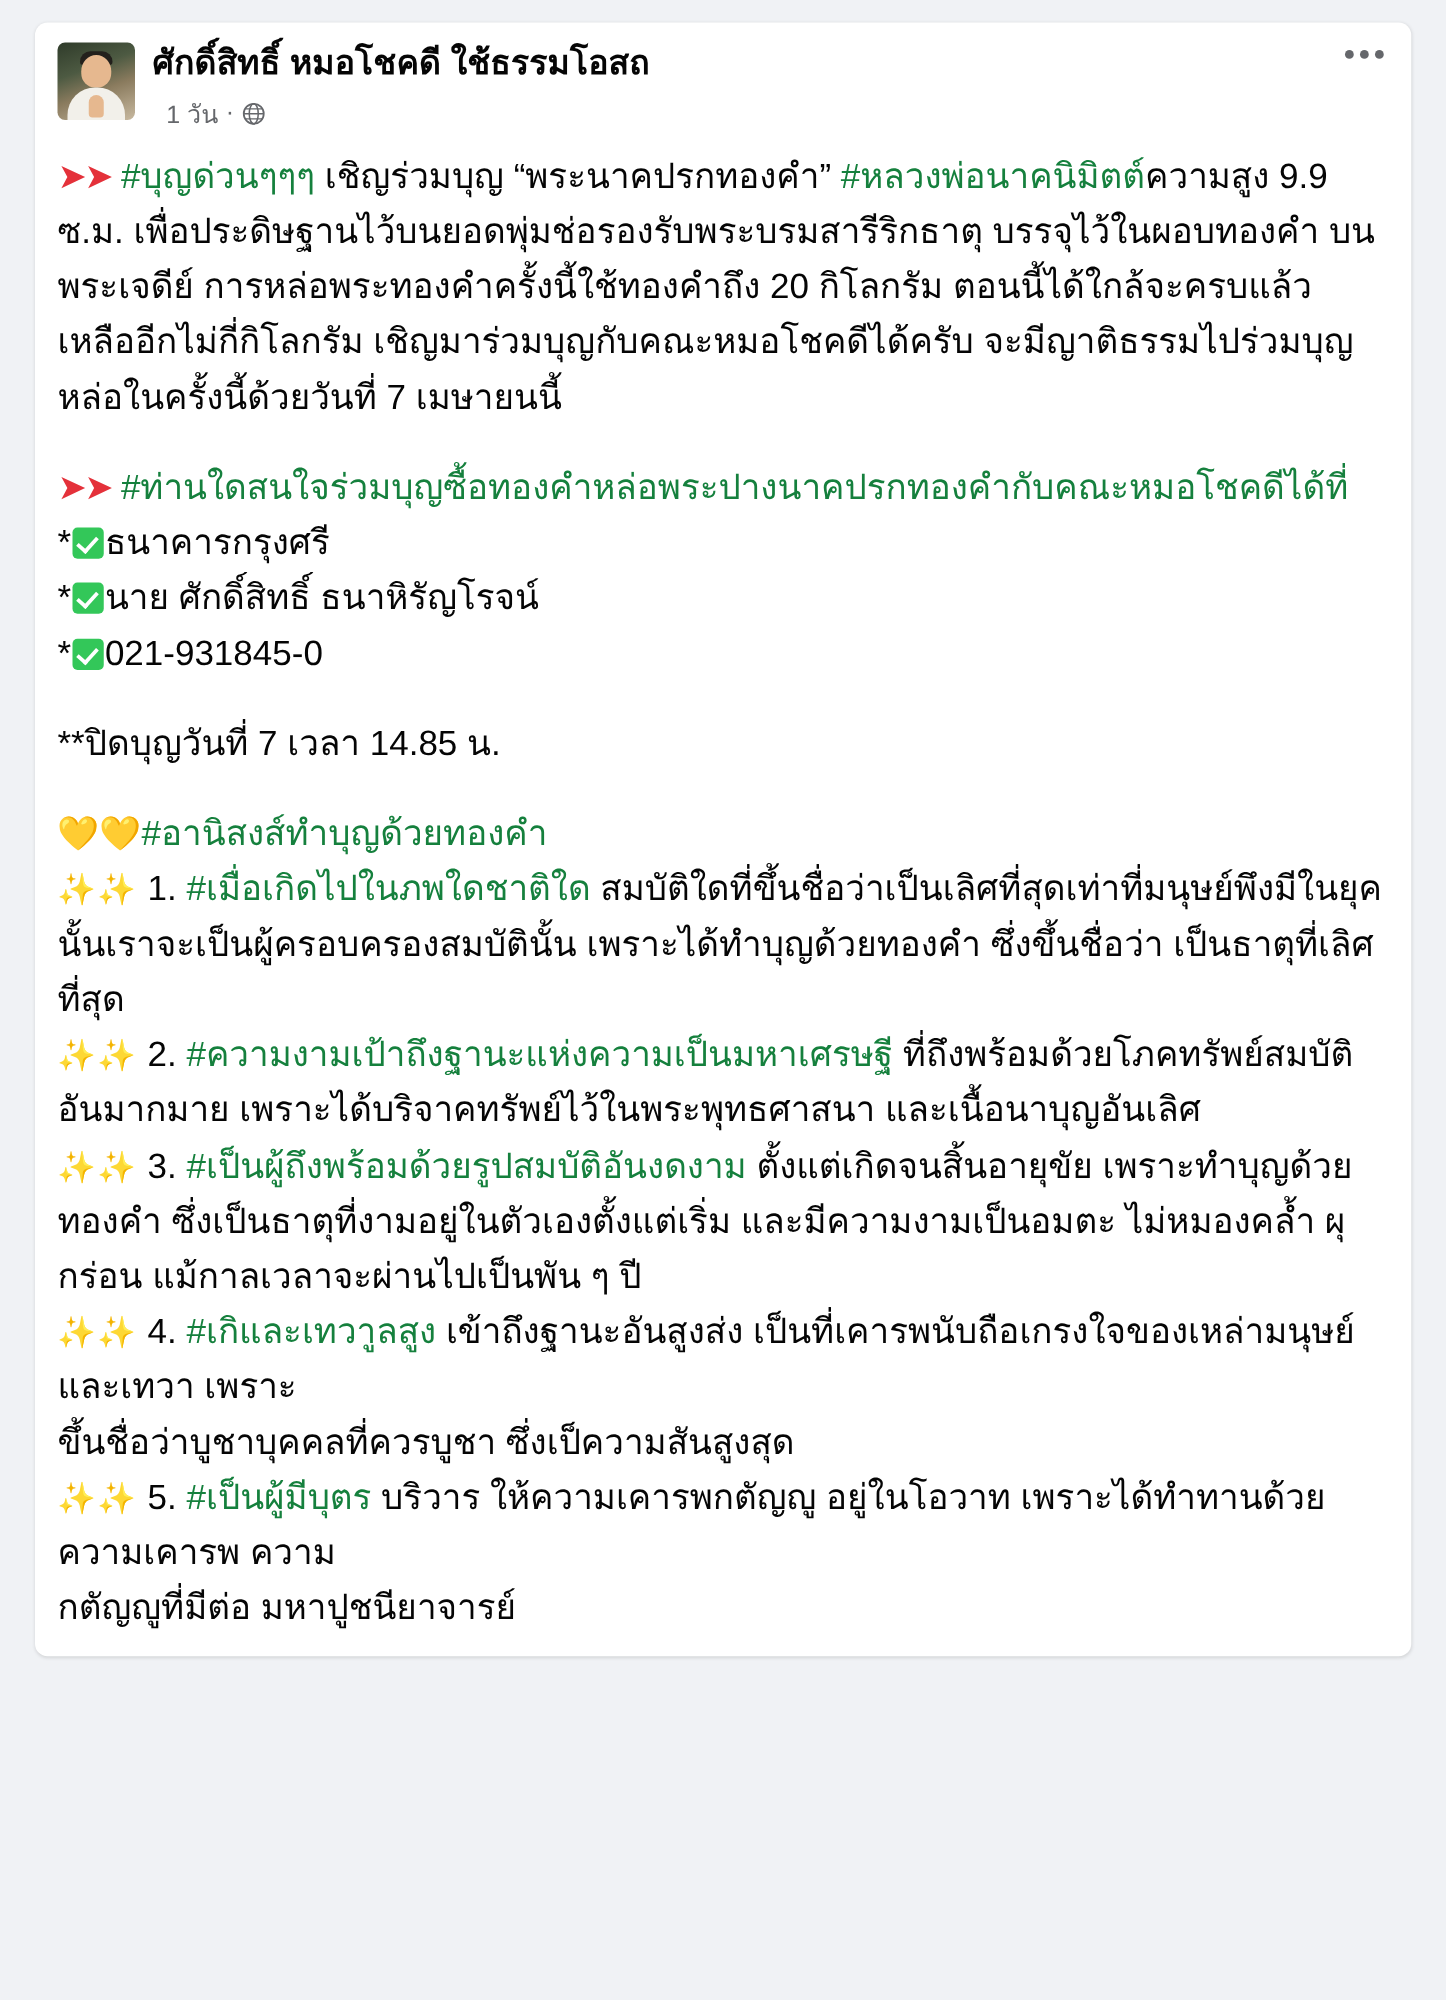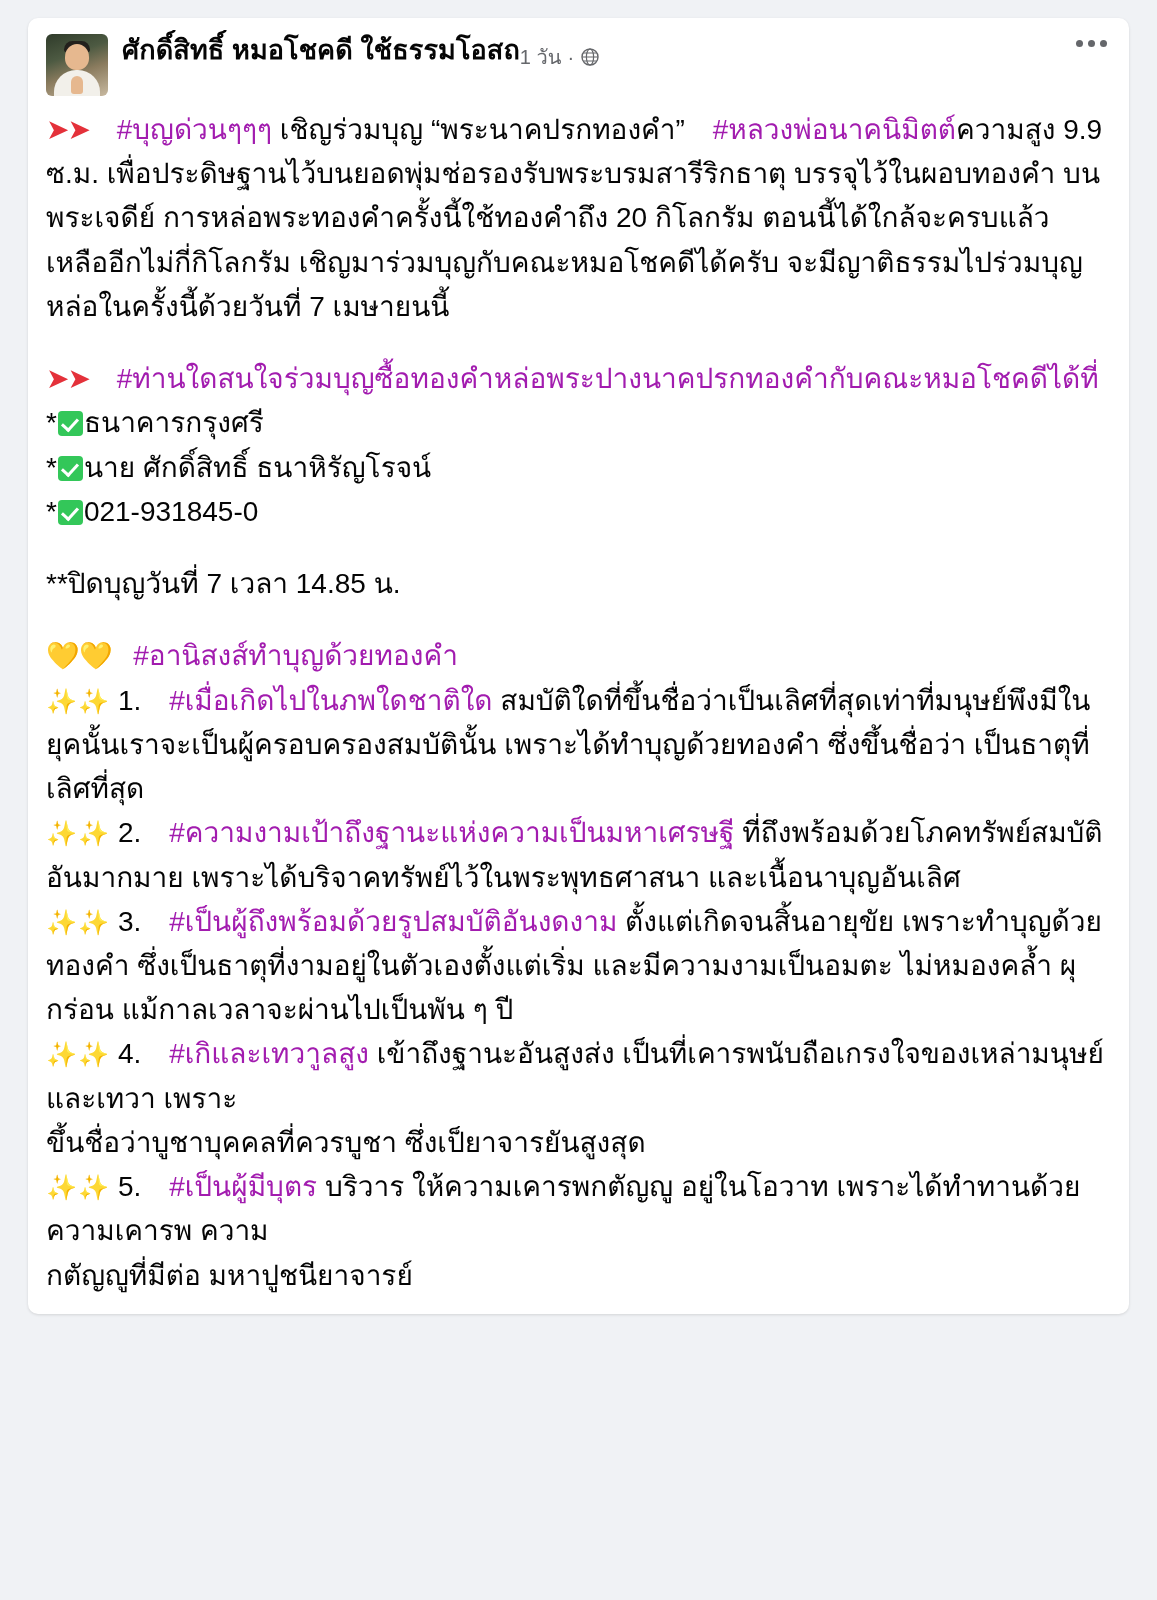--- a/index.html
+++ b/index.html
@@ -74,37 +74,38 @@
     bottom: 2px;
     transform: translateX(-50%);
     width: 12px;
     height: 18px;
     background: #e6b88f;
     border-radius: 6px 6px 3px 3px;
   }
   .header-text {
     margin-left: 14px;
     display: flex;
-    flex-direction: row;
+    flex-direction: column;
     justify-content: space-between;
     padding-top: 2px;
   }
   .author-name {
     font-size: 27px;
     font-weight: bold;
     color: #050505;
     line-height: 1.25;
     letter-spacing: 0.1px;
   }
   .meta-row {
     display: flex;
     align-items: center;
     margin-top: 7px;
     color: #65676b;
     font-size: 20px;
+    margin-left: 11px;
   }
   .meta-sep {
     margin: 0 6px;
   }
   .globe-icon {
     display: inline-flex;
     align-items: center;
     justify-content: center;
     width: 20px;
     height: 20px;
@@ -131,22 +132,21 @@
     color: #050505;
     word-wrap: break-word;
   }
   .post-body p {
     margin: 0 0 0 0;
   }
   .blank-line {
     height: 28px;
   }
   .tag {
-    color: #a21caf;
-    margin-left: 20px;
+    color: #15803d;
   }
   .flag {
     color: #e4313a;
     letter-spacing: -2px;
   }
   .check {
     display: inline-block;
     width: 25px;
     height: 25px;
     background: #33c759;
@@ -257,21 +257,21 @@
       <p>
         <span class="sparkle">✨✨</span>
         <span>3.</span>
         <span class="tag">#เป็นผู้ถึงพร้อมด้วยรูปสมบัติอันงดงาม</span><span> ตั้งแต่เกิดจนสิ้นอายุขัย เพราะทำบุญด้วยทองคำ ซึ่งเป็นธาตุที่งามอยู่ในตัวเองตั้งแต่เริ่ม และมีความงามเป็นอมตะ ไม่หมองคล้ำ ผุกร่อน แม้กาลเวลาจะผ่านไปเป็นพัน ๆ ปี</span>
       </p>
 
       <p>
         <span class="sparkle">✨✨</span>
         <span>4.</span>
         <span class="tag">#เกิและเทวาูลสูง</span><span> เข้าถึงฐานะอันสูงส่ง เป็นที่เคารพนับถือเกรงใจของเหล่ามนุษย์และเทวา เพราะ</span><br>
-        <span>ขึ้นชื่อว่าบูชาบุคคลที่ควรบูชา ซึ่งเป็ยาจารยันสูงสุด</span>
+        <span>ขึ้นชื่อว่าบูชาบุคคลที่ควรบูชา ซึ่งเป็ความสันสูงสุด</span>
       </p>
 
       <p>
         <span class="sparkle">✨✨</span>
         <span>5.</span>
         <span class="tag">#เป็นผู้มีบุตร</span><span> บริวาร ให้ความเคารพกตัญญู อยู่ในโอวาท เพราะได้ทำทานด้วยความเคารพ ความ</span><br>
         <span>กตัญญูที่มีต่อ มหาปูชนียาจารย์</span>
       </p>
 
     </div>

